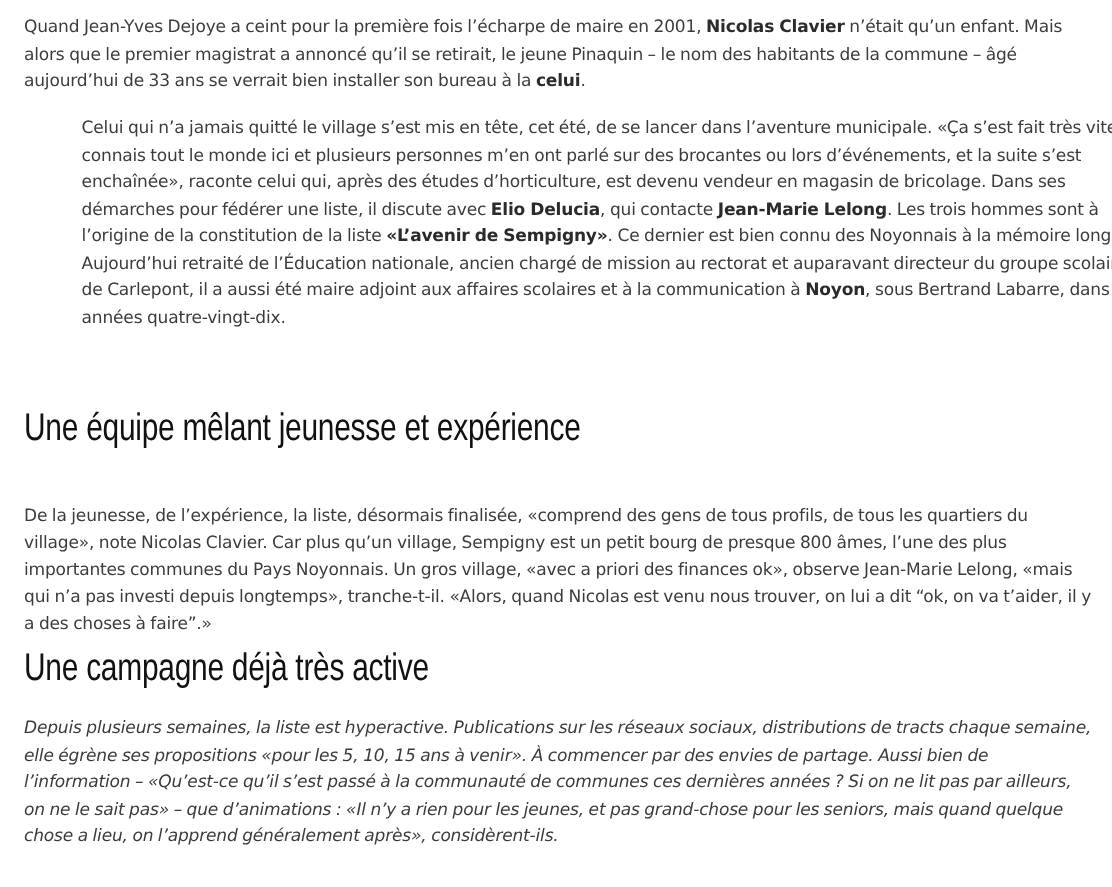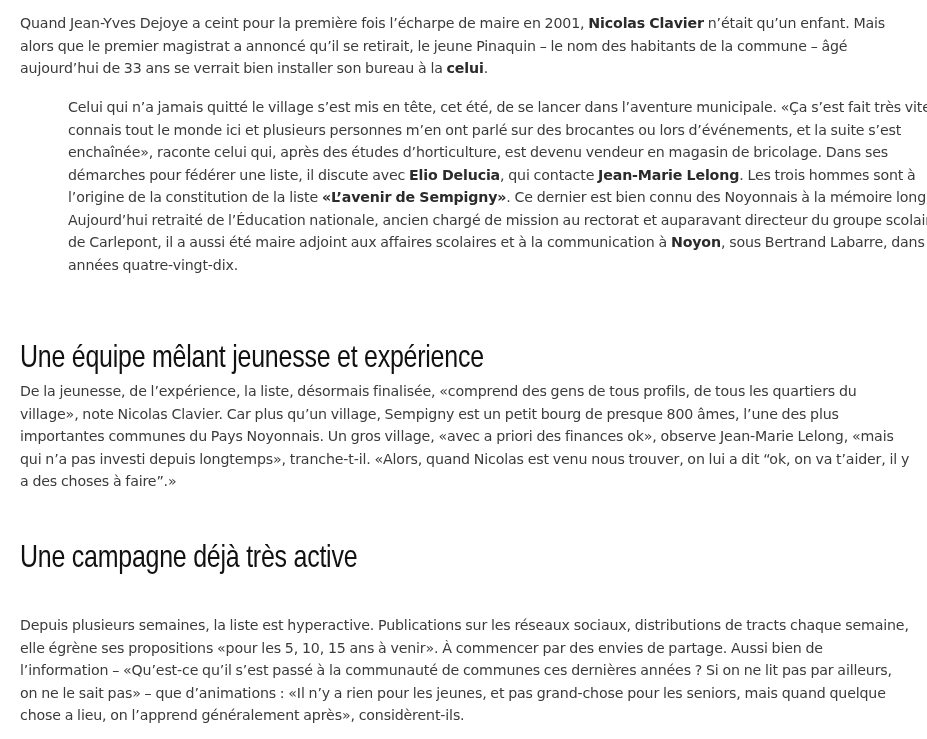--- a/index.html
+++ b/index.html
@@ -47,23 +47,23 @@
     line-height: 38px;
     color: #111111;
     transform: scaleX(0.78);
     transform-origin: left center;
     letter-spacing: -0.3px;
     white-space: nowrap;
   }
   #p1 { top: 12px; }
   #p2 { top: 96px; margin-left: 48px; }
   #h1 { top: 337px; }
-  #p3 { top: 380px; }
+  #p3 { top: 419px; }
   #h2 { top: 537px; }
-  #p4 { top: 614px; }
+  #p4 { top: 596px; font-style: italic; }
 </style>
 </head>
 <body>
 
 <main class="article">
 
   <p id="p1" class="para">
     <span>Quand Jean-Yves Dejoye a ceint pour la première fois l’écharpe de maire en 2001, </span><b>Nicolas Clavier</b><span> n’était qu’un enfant. Mais alors que le premier magistrat a annoncé qu’il se retirait, le jeune Pinaquin – le nom des habitants de la commune – âgé aujourd’hui de 33 ans se verrait bien installer son bureau à la </span><b>celui</b><span>.</span>
   </p>
 

